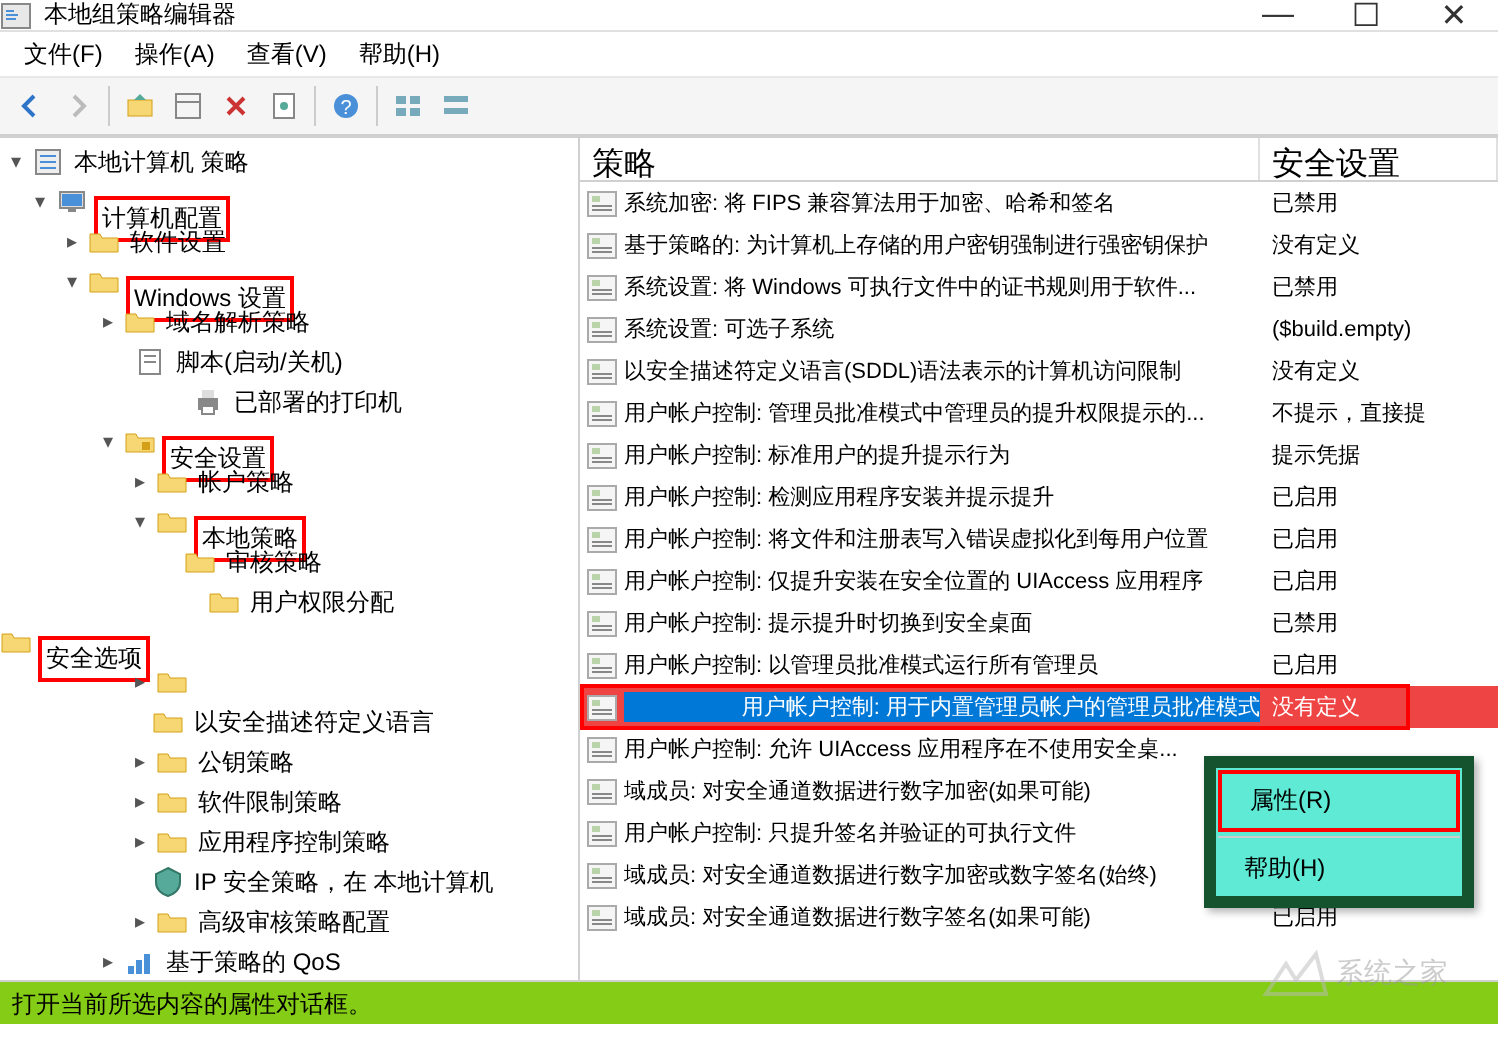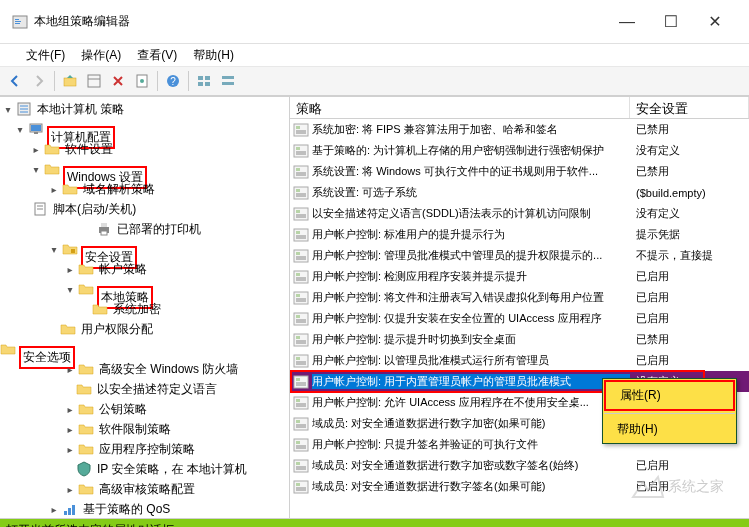--- a/index.html
+++ b/index.html
@@ -1,56 +1,56 @@
 <!DOCTYPE html>
 <html><head>
 <meta charset="utf-8">
 <style>
 * { margin: 0; padding: 0; box-sizing: border-box; font-family: "Microsoft YaHei", "SimSun", sans-serif; }
 body { background: #fff; width: 749px; height: 527px; overflow: hidden; position: relative; }
 
-.titlebar { height: 44px; display: flex; align-items: center; padding: 0 12px; border-bottom: 1px solid #e0e0e0; }
+.titlebar { height: 16px; display: flex; align-items: center; padding: 0 0; border-bottom: 1px solid #e0e0e0; }
 .titlebar .icon { width: 16px; height: 16px; margin-right: 6px; }
 .titlebar .title { font-size: 12px; flex: 1; }
 .titlebar .winbtn { width: 44px; height: 30px; display: flex; align-items: center; justify-content: center; color: #333; }
 
-.menubar { height: 22px; display: flex; align-items: center; padding: 0 18px; font-size: 12px; }
+.menubar { height: 22px; display: flex; align-items: center; padding: 0 4px; font-size: 12px; }
 .menubar .menu-item { padding: 2px 8px; }
 
 .toolbar { height: 30px; display: flex; align-items: center; padding: 2px 4px; border-top: 1px solid #e8e8e8; border-bottom: 1px solid #d0d0d0; background: #f5f5f5; gap: 2px; }
 .toolbar .tbtn { width: 22px; height: 22px; display: flex; align-items: center; justify-content: center; border: 1px solid transparent; }
 .toolbar .tbtn svg { width: 16px; height: 16px; }
 .toolbar .sep { width: 1px; height: 20px; background: #ccc; margin: 0 2px; }
 
 .content { display: flex; height: 422px; border-top: 1px solid #d0d0d0; }
 .tree-pane { width: 290px; border-right: 1px solid #d0d0d0; overflow-y: scroll; font-size: 12px; padding-top: 2px; }
 .tree-row { display: flex; align-items: center; height: 20px; white-space: nowrap; position: relative; }
 .tree-row .exp { width: 12px; height: 12px; margin-right: 2px; display: inline-flex; align-items: center; justify-content: center; font-size: 10px; color: #555; }
 .tree-row .ticon { width: 16px; height: 16px; margin-right: 3px; }
 .tree-row .label { padding: 1px 2px; }
 .hl-red { border: 2px solid #ff0000; margin-top: 17px; }
 .folder-icon { fill: #f7d774; stroke: #d4a017; stroke-width: 0.5; }
 
 .list-pane { flex: 1; display: flex; flex-direction: column; overflow: hidden; }
-.list-header { height: 22px; display: flex; border-bottom: 1px solid #d0d0d0; font-size: 13px; background: #fff; }
+.list-header { height: 22px; display: flex; border-bottom: 1px solid #d0d0d0; font-size: 16px; background: #fff; }
 .list-header .col { padding: 3px 6px; border-right: 1px solid #e0e0e0; }
 .col-policy { width: 340px; }
 .col-setting { flex: 1; }
 
 .list-body { flex: 1; overflow-y: scroll; font-size: 11px; }
 .list-row { display: flex; height: 21px; align-items: center; white-space: nowrap; }
 .list-row .picon { width: 16px; height: 14px; margin: 0 3px 0 3px; flex-shrink: 0; }
 .list-row .ptext { width: 318px; overflow: hidden; text-overflow: ellipsis; }
 .list-row .psetting { padding-left: 6px; overflow: hidden; }
-.list-row.selected { background: #701a75; color: #fff; }
+.list-row.selected { background: #ef4444; color: #fff; text-align: right; }
 .list-row.selected .ptext { background: #0078d7; }
 .hl-red-row { position: relative; }
 .hl-red-row::before { content: ""; position: absolute; left: 0; right: 44px; top: -1px; bottom: -1px; border: 2px solid #ff0000; pointer-events: none; }
 
-.context-menu { position: absolute; right: 12px; top: 378px; width: 135px; background: #fde047; border: 1px solid #14532d; box-shadow: 2px 2px 4px rgba(0,0,0,0.3); font-size: 12px; z-index: 10; }
+.context-menu { position: absolute; right: 12px; top: 378px; width: 135px; background: #5eead4; border: 6px solid #14532d; box-shadow: 2px 2px 4px rgba(0,0,0,0.3); font-size: 12px; z-index: 10; }
 .context-menu .cm-item { padding: 5px 14px; }
 .context-menu .cm-sep { height: 1px; background: #ccc; margin: 2px 1px; }
 .cm-hl { border: 2px solid #ff0000; margin: 1px; }
 
 .statusbar { height: 22px; border-top: 1px solid #d0d0d0; font-size: 12px; padding: 3px 6px; background: #84cc16; }
 
 .watermark { position: absolute; right: 8px; bottom: 20px; width: 130px; height: 40px; opacity: 0.5; display: flex; align-items: center; justify-content: center; color: #999; font-size: 14px; pointer-events: none; }
 
 ::-webkit-scrollbar { width: 17px; height: 17px; }
 ::-webkit-scrollbar-track { background: #f0f0f0; }
@@ -176,21 +176,21 @@
           </svg></span>
       <span class="label hl-red">Windows 设置</span>
     </div>
     <div class="tree-row" style="padding-left:48px">
       <span class="exp">▸</span>
       <span class="ticon"><svg viewBox="0 0 16 16">
             <path d="M1 4 L6 4 L7 6 L15 6 L15 13 L1 13 Z" class="folder-icon"></path>
           </svg></span>
       <span class="label">域名解析策略</span>
     </div>
-    <div class="tree-row" style="padding-left:32px">
+    <div class="tree-row" style="padding-left:67px">
       <span class="ticon"><svg viewBox="0 0 16 16">
             <rect x="3" y="2" width="10" height="12" fill="#fff" stroke="#888"></rect>
             <line x1="5" y1="5" x2="11" y2="5" stroke="#888"></line>
             <line x1="5" y1="8" x2="11" y2="8" stroke="#888"></line>
           </svg></span>
       <span class="label">脚本(启动/关机)</span>
     </div>
     <div class="tree-row" style="padding-left:96px">
       <span class="ticon"><svg viewBox="0 0 16 16">
             <rect x="3" y="6" width="10" height="6" fill="#888"></rect>
@@ -218,40 +218,39 @@
       <span class="exp">▾</span>
       <span class="ticon"><svg viewBox="0 0 16 16">
             <path d="M1 4 L6 4 L7 6 L15 6 L15 13 L1 13 Z" class="folder-icon"></path>
           </svg></span>
       <span class="label hl-red">本地策略</span>
     </div>
     <div class="tree-row" style="padding-left:92px">
       <span class="ticon"><svg viewBox="0 0 16 16">
             <path d="M1 4 L6 4 L7 6 L15 6 L15 13 L1 13 Z" class="folder-icon"></path>
           </svg></span>
-      <span class="label">系统加密</span>
-    </div>
-    <div class="tree-row" style="padding-left:60px">
+      <span class="label">审核策略</span>
+    </div>
+    <div class="tree-row" style="padding-left:104px">
       <span class="ticon"><svg viewBox="0 0 16 16">
             <path d="M1 4 L6 4 L7 6 L15 6 L15 13 L1 13 Z" class="folder-icon"></path>
           </svg></span>
       <span class="label">用户权限分配</span>
     </div>
     <div class="tree-row" style="">
       <span class="ticon"><svg viewBox="0 0 16 16">
             <path d="M1 4 L6 4 L7 6 L15 6 L15 13 L1 13 Z" class="folder-icon"></path>
           </svg></span>
       <span class="label hl-red">安全选项</span>
     </div>
     <div class="tree-row" style="padding-left:64px">
       <span class="exp">▸</span>
       <span class="ticon"><svg viewBox="0 0 16 16">
             <path d="M1 4 L6 4 L7 6 L15 6 L15 13 L1 13 Z" class="folder-icon"></path>
           </svg></span>
-      <span class="label">高级安全 Windows 防火墙</span>
     </div>
     <div class="tree-row" style="padding-left:76px">
       <span class="ticon"><svg viewBox="0 0 16 16">
             <path d="M1 4 L6 4 L7 6 L15 6 L15 13 L1 13 Z" class="folder-icon"></path>
           </svg></span>
       <span class="label">以安全描述符定义语言</span>
     </div>
     <div class="tree-row" style="padding-left:64px">
       <span class="exp">▸</span>
       <span class="ticon"><svg viewBox="0 0 16 16">
@@ -353,32 +352,32 @@
           <span class="ptext">以安全描述符定义语言(SDDL)语法表示的计算机访问限制</span>
           <span class="psetting">没有定义</span>
         </div>
         <div class="list-row">
           <span class="picon"><svg viewBox="0 0 16 14">
               <rect x="1" y="1" width="14" height="12" fill="#f5f5f5" stroke="#aaa"></rect>
               <rect x="3" y="3" width="4" height="3" fill="#b8d4a8"></rect>
               <line x1="3" y1="8" x2="13" y2="8" stroke="#888"></line>
               <line x1="3" y1="10" x2="13" y2="10" stroke="#888"></line>
             </svg></span>
+          <span class="ptext">用户帐户控制: 管理员批准模式中管理员的提升权限提示的...</span>
+          <span class="psetting">不提示，直接提</span>
+        </div>
+        <div class="list-row">
+          <span class="picon"><svg viewBox="0 0 16 14">
+              <rect x="1" y="1" width="14" height="12" fill="#f5f5f5" stroke="#aaa"></rect>
+              <rect x="3" y="3" width="4" height="3" fill="#b8d4a8"></rect>
+              <line x1="3" y1="8" x2="13" y2="8" stroke="#888"></line>
+              <line x1="3" y1="10" x2="13" y2="10" stroke="#888"></line>
+            </svg></span>
           <span class="ptext">用户帐户控制: 标准用户的提升提示行为</span>
           <span class="psetting">提示凭据</span>
-        </div>
-        <div class="list-row">
-          <span class="picon"><svg viewBox="0 0 16 14">
-              <rect x="1" y="1" width="14" height="12" fill="#f5f5f5" stroke="#aaa"></rect>
-              <rect x="3" y="3" width="4" height="3" fill="#b8d4a8"></rect>
-              <line x1="3" y1="8" x2="13" y2="8" stroke="#888"></line>
-              <line x1="3" y1="10" x2="13" y2="10" stroke="#888"></line>
-            </svg></span>
-          <span class="ptext">用户帐户控制: 管理员批准模式中管理员的提升权限提示的...</span>
-          <span class="psetting">不提示，直接提</span>
         </div>
         <div class="list-row">
           <span class="picon"><svg viewBox="0 0 16 14">
               <rect x="1" y="1" width="14" height="12" fill="#f5f5f5" stroke="#aaa"></rect>
               <rect x="3" y="3" width="4" height="3" fill="#b8d4a8"></rect>
               <line x1="3" y1="8" x2="13" y2="8" stroke="#888"></line>
               <line x1="3" y1="10" x2="13" y2="10" stroke="#888"></line>
             </svg></span>
           <span class="ptext">用户帐户控制: 检测应用程序安装并提示提升</span>
           <span class="psetting">已启用</span>

